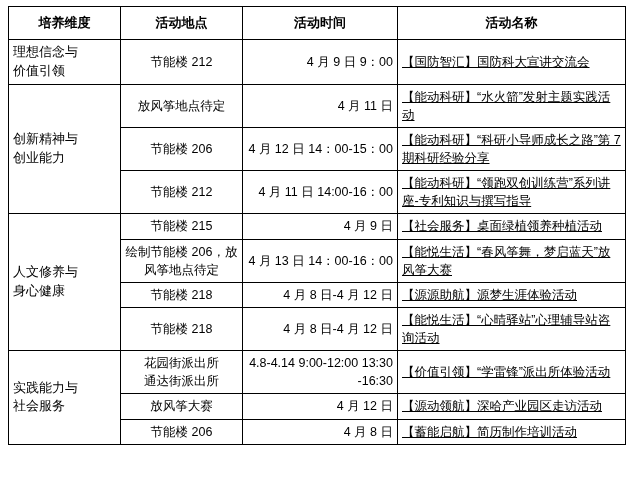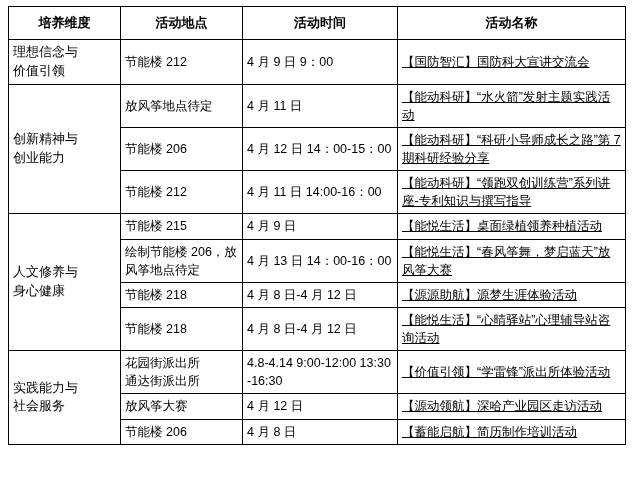--- a/index.html
+++ b/index.html
@@ -39,23 +39,24 @@
     text-align: center;
     font-weight: bold;
     font-size: 13px;
     height: 26px;
   }
   td.dim-cell {
     text-align: left;
     font-size: 13px;
   }
   td.place-cell {
+    text-align: center;
   }
   td.time-cell {
-    text-align: left;
+    text-align: right;
   }
   td.name-cell {
     text-align: left;
     text-decoration: underline;
   }
   .col-dim { width: 112px; }
   .col-place { width: 122px; }
   .col-time { width: 155px; }
   .col-name { width: 228px; }
 </style>
@@ -98,21 +99,21 @@
         </tr>
         <tr>
           <td class="place-cell">节能楼 212</td>
           <td class="time-cell">4 月 11 日 14:00-16：00</td>
           <td class="name-cell">【能动科研】“领跑双创训练营”系列讲座-专利知识与撰写指导</td>
         </tr>
         <tr>
           <td class="dim-cell" rowspan="4">人文修养与<br>身心健康</td>
           <td class="place-cell">节能楼 215</td>
           <td class="time-cell">4 月 9 日</td>
-          <td class="name-cell">【能悦生活】桌面绿植领养种植活动</td>
+          <td class="name-cell">【社会服务】桌面绿植领养种植活动</td>
         </tr>
         <tr>
           <td class="place-cell">绘制节能楼 206，放风筝地点待定</td>
           <td class="time-cell">4 月 13 日 14：00-16：00</td>
           <td class="name-cell">【能悦生活】“春风筝舞，梦启蓝天”放风筝大赛</td>
         </tr>
         <tr>
           <td class="place-cell">节能楼 218</td>
           <td class="time-cell">4 月 8 日-4 月 12 日</td>
           <td class="name-cell">【源源助航】源梦生涯体验活动</td>

